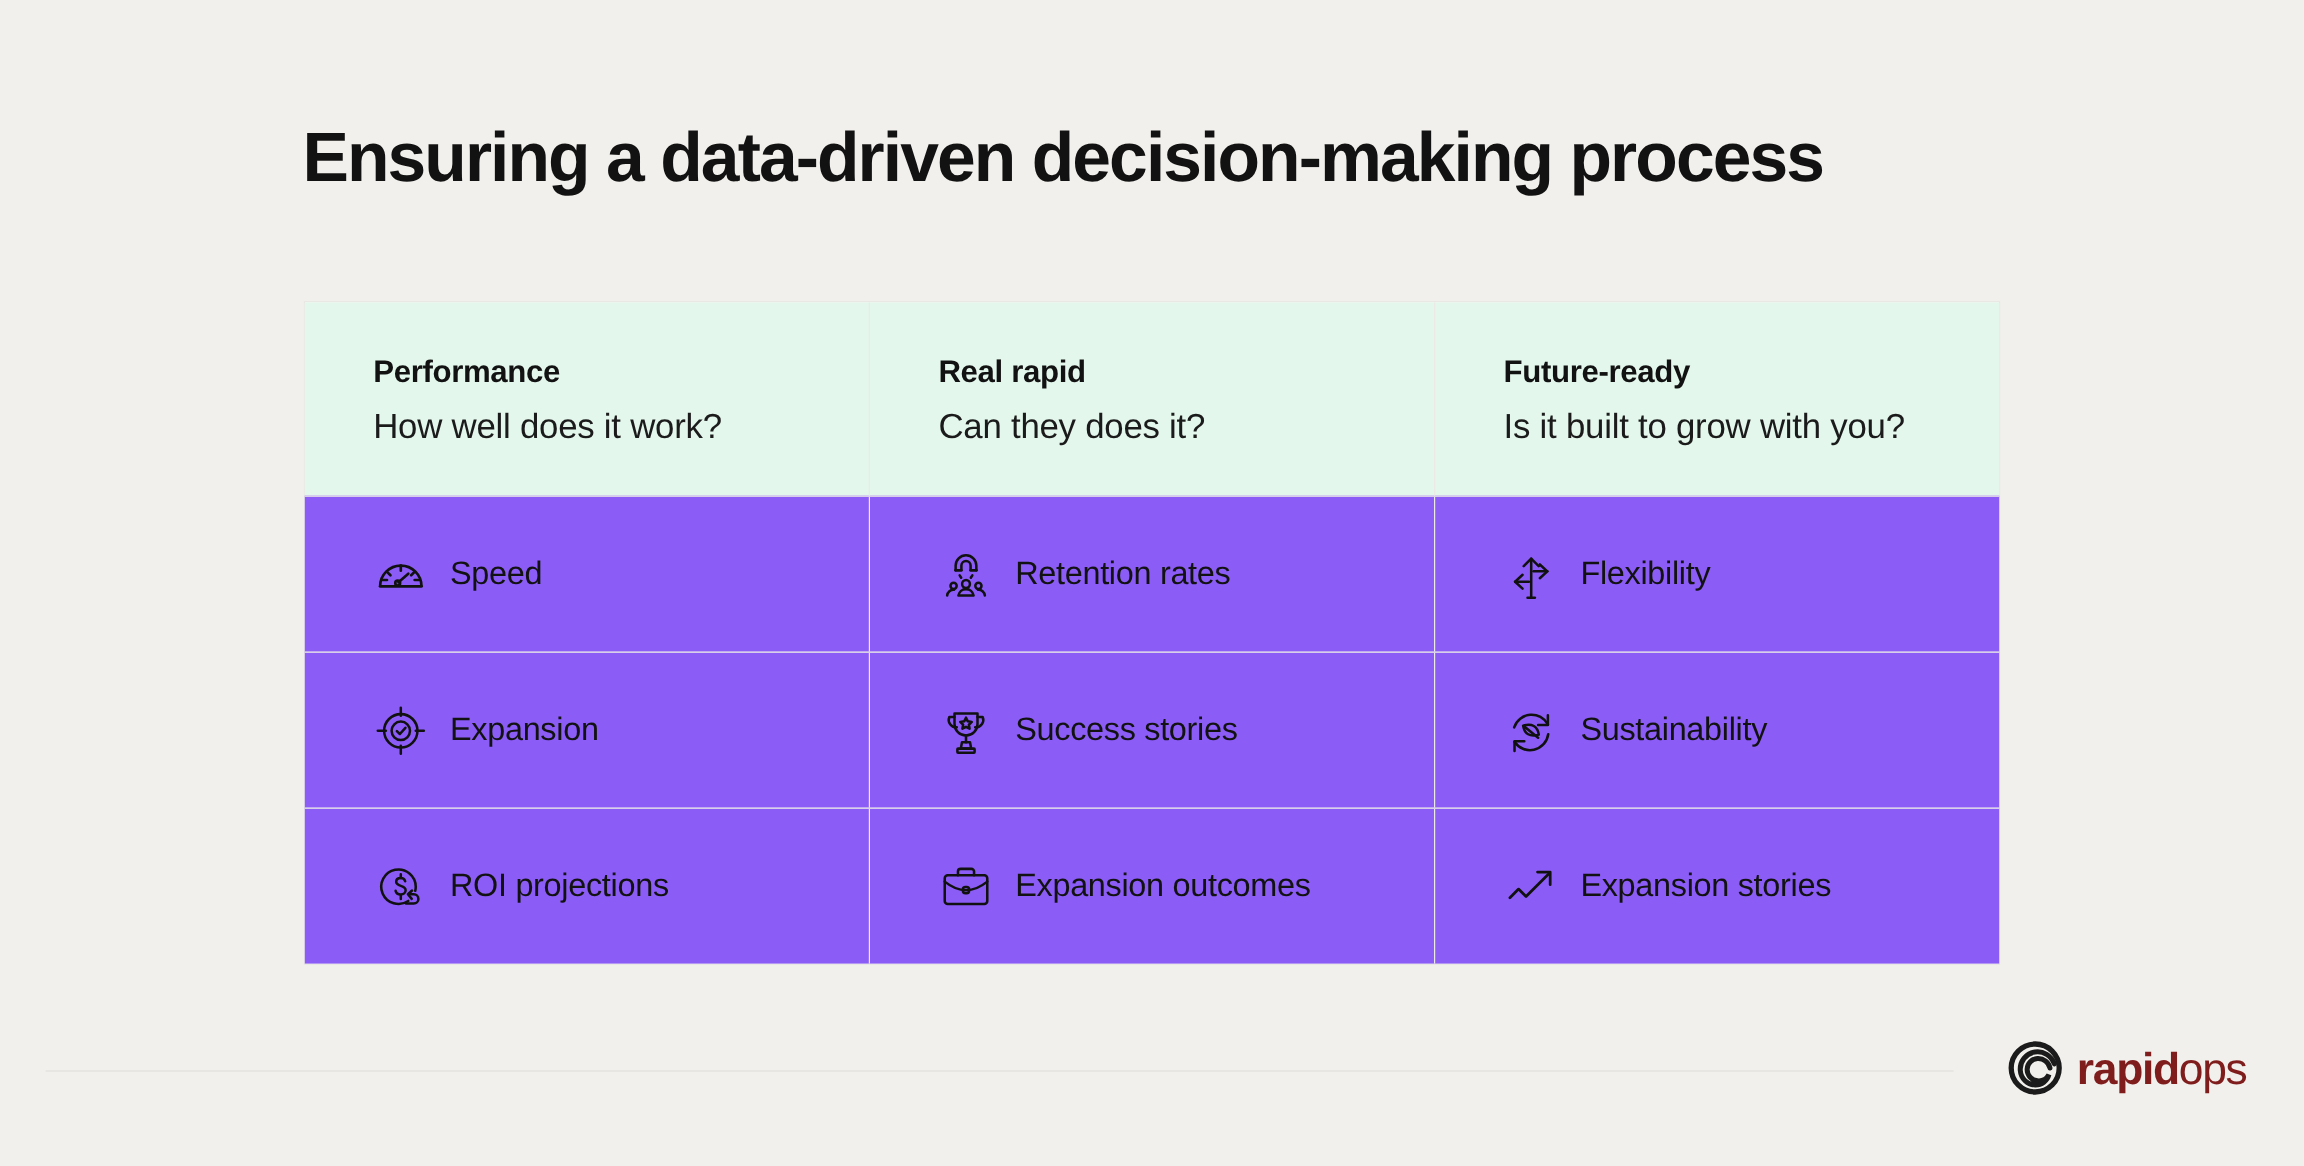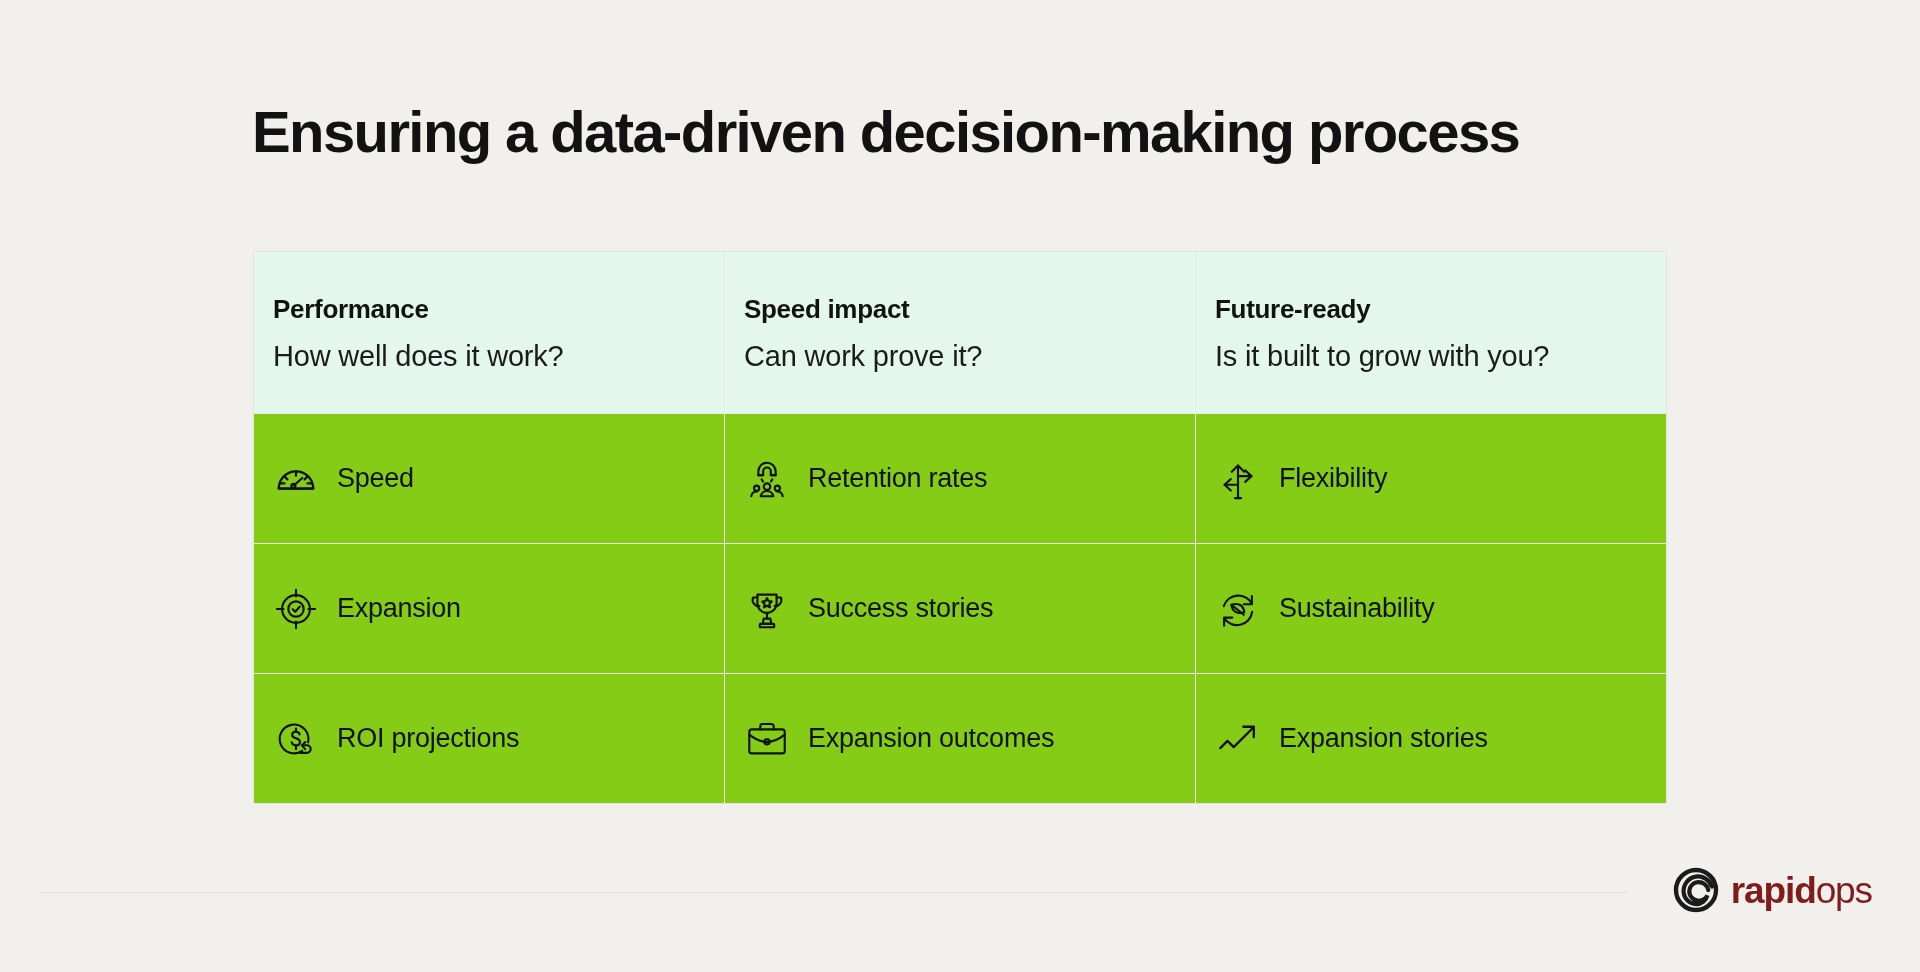--- a/index.html
+++ b/index.html
@@ -52,32 +52,32 @@
     display: flex;
     width: 100%;
   }
 
   .table-row.header-row {
     background: #e3f7ec;
     height: 161px;
   }
 
   .table-row.body-row {
-    background: #84cc16;
+    background: #8b5cf6;
     height: 130px;
     border-top: 1px solid #eceae6;
   }
 
   .cell {
     flex: 1 1 0;
     min-width: 0;
     border-right: 1px solid #eceae6;
     display: flex;
     align-items: center;
-    padding-left: 19px;
+    padding-left: 57px;
   }
 
   .cell:last-child {
     border-right: none;
   }
 
   .header-cell {
     flex-direction: column;
     align-items: flex-start;
     justify-content: center;
@@ -171,22 +171,22 @@
   <div class="table">
 
     <div class="table-row header-row">
 
       <div class="cell header-cell">
         <div class="header-title">Performance</div>
         <div class="header-sub">How well does it work?</div>
       </div>
 
       <div class="cell header-cell">
-        <div class="header-title">Speed impact</div>
-        <div class="header-sub">Can work prove it?</div>
+        <div class="header-title">Real rapid</div>
+        <div class="header-sub">Can they does it?</div>
       </div>
 
       <div class="cell header-cell">
         <div class="header-title">Future-ready</div>
         <div class="header-sub">Is it built to grow with you?</div>
       </div>
 
     </div>
 
     <div class="table-row body-row">

